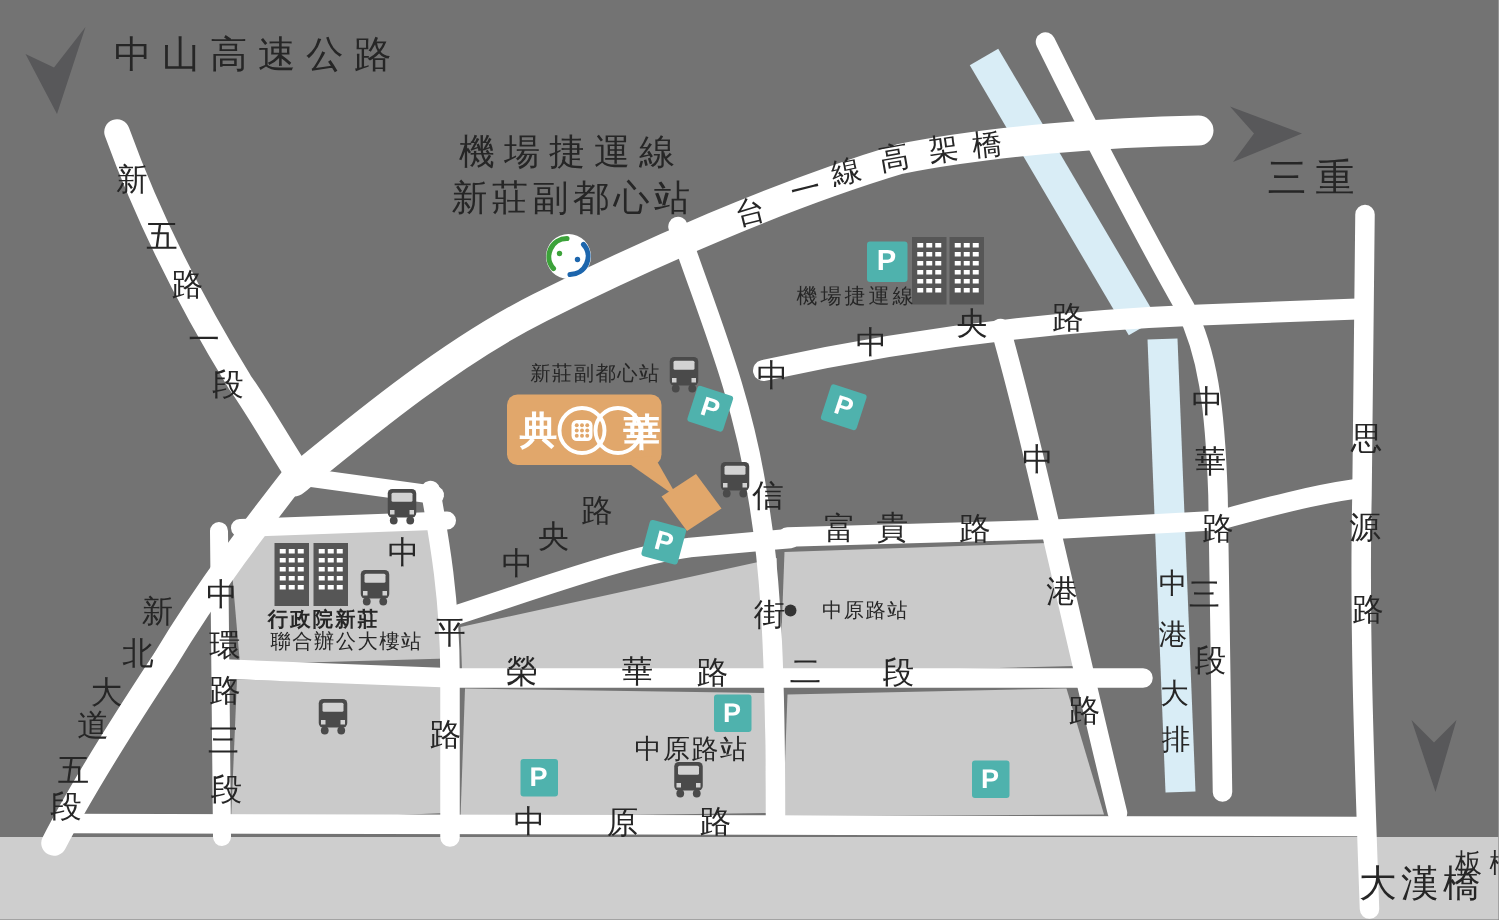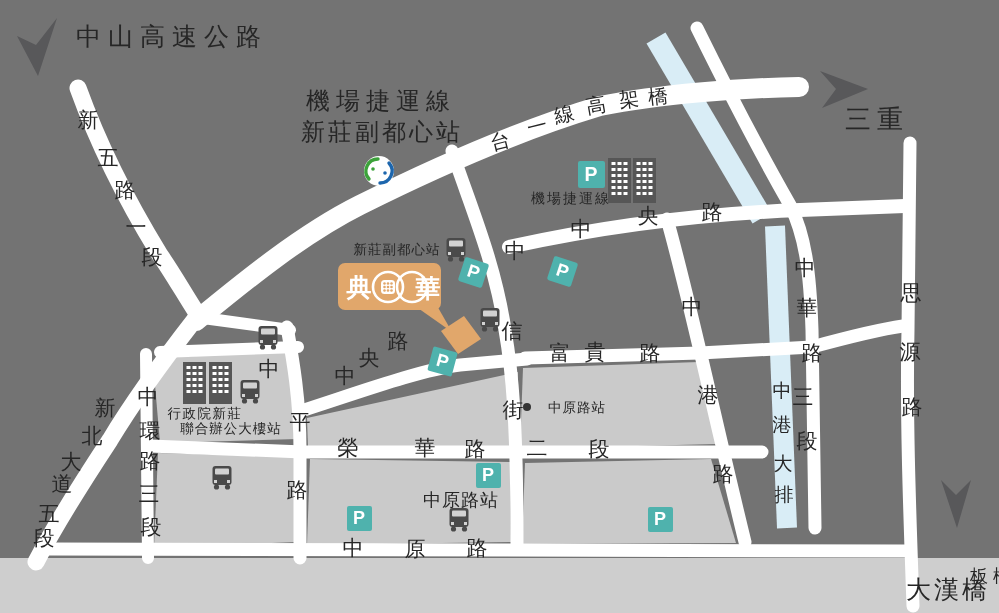--- a/index.html
+++ b/index.html
@@ -219,21 +219,21 @@
       </g>
   </svg>
 <div class="maplabel" style="left: 172px; top: 36px; font-size: 25px; transform: translate(-50%, -50%); letter-spacing: 7px;">中山高速公路</div>
     <div class="maplabel" style="left: 381px; top: 101px; font-size: 24px; transform: translate(-50%, -50%); letter-spacing: 6px;">機場捷運線</div>
     <div class="maplabel" style="left: 382px; top: 132px; font-size: 24px; transform: translate(-50%, -50%); letter-spacing: 3px;">新莊副都心站</div>
     <div class="maplabel" style="left: 877px; top: 119px; font-size: 26px; transform: translate(-50%, -50%); letter-spacing: 6px;">三重</div>
     <div class="maplabel" style="left: 993px; top: 557px; font-size: 18px; transform: translate(-50%, -50%); letter-spacing: 5px; margin-top: 19px;">板橋</div>
     <div class="maplabel" style="left: 948px; top: 589px; font-size: 25px; transform: translate(-50%, -50%); letter-spacing: 3px; text-align: right;">大漢橋</div>
     <div class="maplabel" style="left: 571px; top: 198px; font-size: 14px; transform: translate(-50%, -50%); letter-spacing: 2px;">機場捷運線</div>
     <div class="maplabel" style="left: 397px; top: 250px; font-size: 13.5px; transform: translate(-50%, -50%); letter-spacing: 1px;">新莊副都心站</div>
-    <div class="maplabel" style="left: 205px; top: 414px; font-size: 13.5px; transform: translate(-50%, -50%); letter-spacing: 1.5px;">行政院新莊</div>
+    <div class="maplabel" style="left: 216px; top: 414px; font-size: 13.5px; transform: translate(-50%, -50%); letter-spacing: 1.5px; font-weight: bold;">行政院新莊</div>
     <div class="maplabel" style="left: 231px; top: 429px; font-size: 13.5px; transform: translate(-50%, -50%); letter-spacing: 1px;">聯合辦公大樓站</div>
     <div class="maplabel" style="left: 577px; top: 408px; font-size: 13.5px; transform: translate(-50%, -50%); letter-spacing: 1px;">中原路站</div>
     <div class="maplabel" style="left: 461px; top: 500px; font-size: 18px; transform: translate(-50%, -50%); letter-spacing: 1px;">中原路站</div>
     <div class="maplabel white" style="left: 359px; top: 287px; font-size: 25px; transform: translate(-50%, -50%);">典</div>
     <div class="maplabel white" style="left: 428px; top: 288px; font-size: 25px; transform: translate(-50%, -50%);">華</div>
     <div class="maplabel" style="left: 88px; top: 120px; font-size: 21px; transform: translate(-50%, -50%);">新</div>
     <div class="maplabel" style="left: 108px; top: 158px; font-size: 21px; transform: translate(-50%, -50%);">五</div>
     <div class="maplabel" style="left: 125px; top: 190px; font-size: 21px; transform: translate(-50%, -50%);">路</div>
     <div class="maplabel" style="left: 136px; top: 227px; font-size: 21px; transform: translate(-50%, -50%);">一</div>
     <div class="maplabel" style="left: 152px; top: 257px; font-size: 21px; transform: translate(-50%, -50%);">段</div>

